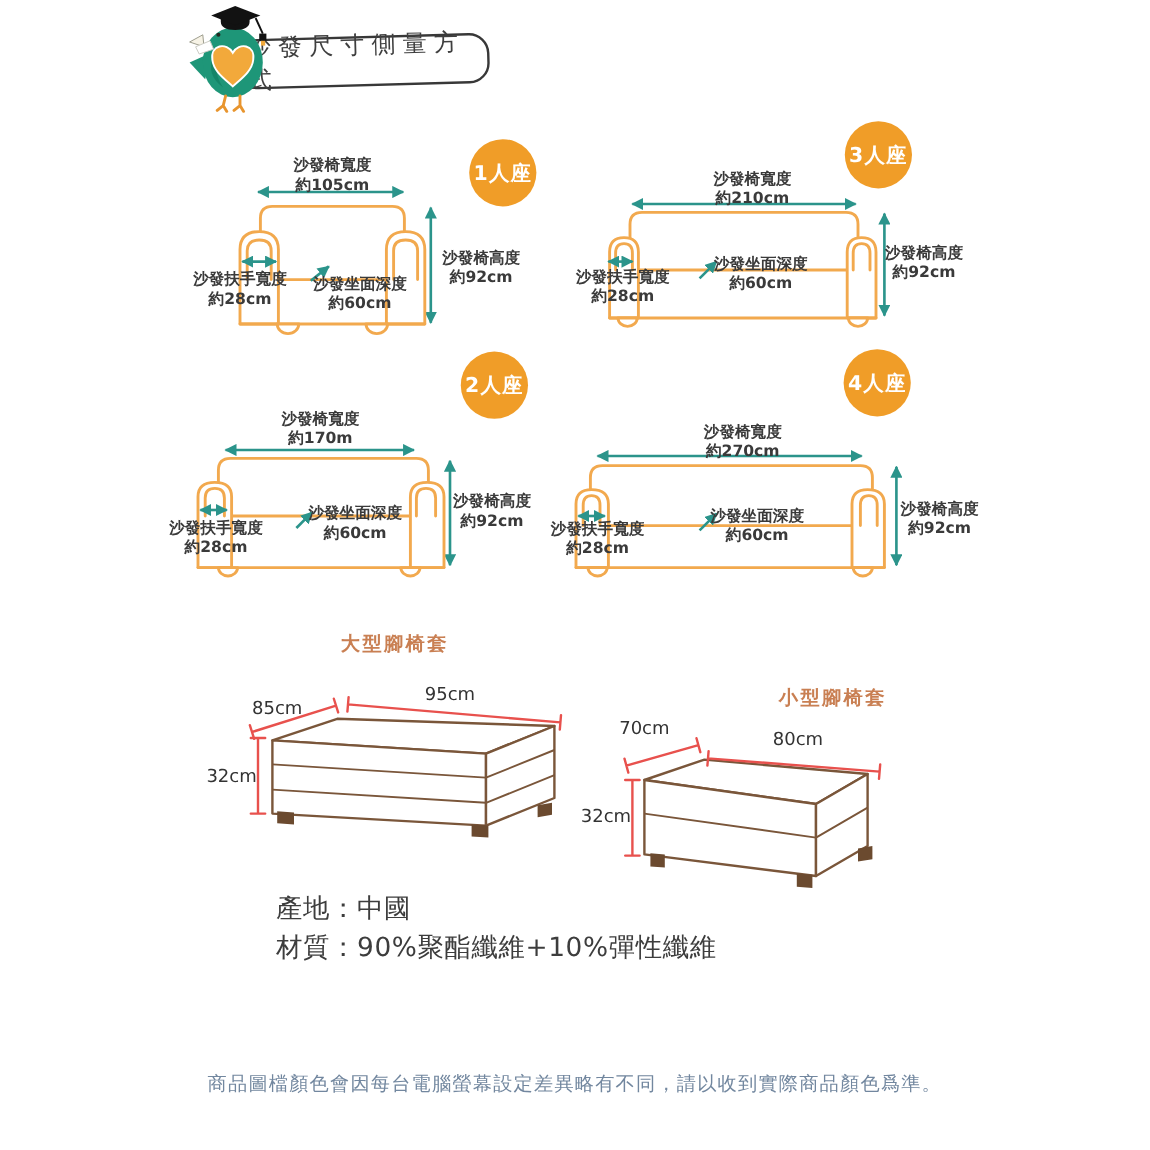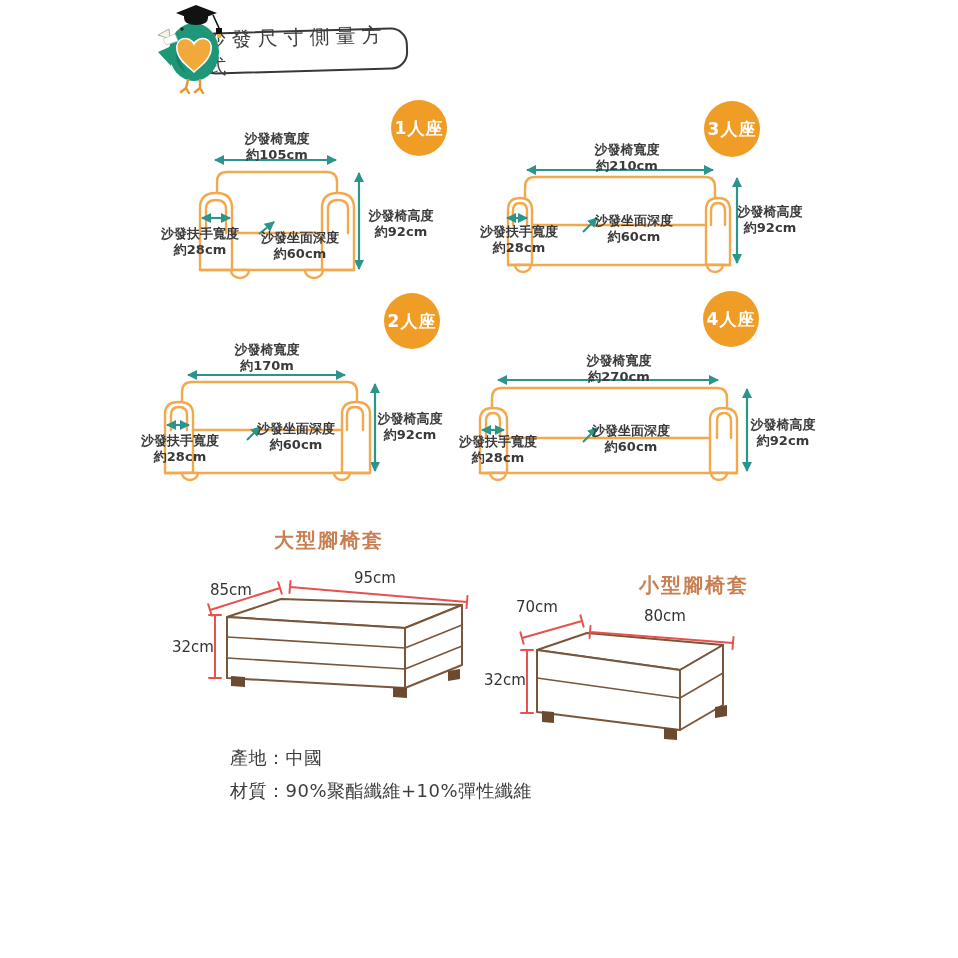--- a/index.html
+++ b/index.html
@@ -16,26 +16,26 @@
   .badge{position:absolute;width:56px;height:56px;border-radius:50%;
          background:#F09D28;color:#fff;font-size:17px;font-weight:600;
          display:flex;align-items:center;justify-content:center;letter-spacing:1px;z-index:3;}
   
   .panel{position:absolute;}
   .panel svg{position:absolute;left:0;top:0;}
   
   .lbl{position:absolute;font-size:13px;line-height:16px;font-weight:600;
        color:#3a3a3a;text-align:center;white-space:nowrap;z-index:4;}
   
-  .otitle{position:absolute;width:130px;text-align:center;font-size:20px;font-weight:700;
+  .otitle{position:absolute;width:130px;text-align:center;font-size:16px;font-weight:700;
           color:#C97F52;letter-spacing:2px;z-index:4;}
   .dim{position:absolute;width:60px;text-align:center;font-size:15px;line-height:15px;
        font-weight:500;color:#333;z-index:4;}
   
-  .pinfo{position:absolute;left:230px;top:742px;font-size:18px;line-height:32.5px;
+  .pinfo{position:absolute;left:230px;top:742px;font-size:22px;line-height:32.5px;
          color:#3d3d3d;letter-spacing:0.5px;}
   
   .foot{position:absolute;left:0;top:893px;width:958px;text-align:center;
         font-family:"DejaVu Serif","Liberation Serif",serif;
         font-size:16px;line-height:19px;color:#72879F;letter-spacing:1px;}
   .sofa-line{stroke:#F2A94E;stroke-width:2.4;fill:#fff;stroke-linecap:round;stroke-linejoin:round;}
   .sofa-open{stroke:#F2A94E;stroke-width:2.4;fill:none;stroke-linecap:round;}
   .teal{stroke:#2B948B;stroke-width:2.2;fill:none;}
   .oline{stroke:#7A563A;stroke-width:2;fill:#fff;stroke-linejoin:round;}
   .oseam{stroke:#7A563A;stroke-width:1.6;fill:none;}
@@ -68,21 +68,21 @@
   <polygon points="22,11 42,3 63,11 42,19" fill="#121212"></polygon>
   <polyline points="59,13 65,26" stroke="#121212" stroke-width="1.6" fill="none"></polyline>
   <rect x="62" y="26" width="6" height="6" fill="#121212"></rect>
   <rect x="63.5" y="32" width="3.5" height="4" fill="#F2A93B"></rect>
   <g stroke="#E8952E" stroke-width="2.4" fill="none" stroke-linecap="round">
     <path d="M34,78 L32,86 M32,86 L27,90 M32,86 L35,91"></path>
     <path d="M46,78 L46,86 M46,86 L41,90 M46,86 L49,91"></path>
   </g>
 </svg>
 
-<div class="badge" style="left:391px;top:100px">1人座</div>
+<div class="badge" style="left:391px;top:116px">1人座</div>
 <div class="badge" style="left:704px;top:101px">3人座</div>
 <div class="badge" style="left:384px;top:293px">2人座</div>
 <div class="badge" style="left:703px;top:291px">4人座</div>
 
 <div class="panel" style="left:160px;top:100px;width:300px;height:200px">
   <svg width="300" height="200" viewBox="0 0 300 200">
     <line class="teal" x1="55" y1="60" x2="176" y2="60" marker-start="url(#ah)" marker-end="url(#ah)"></line>
     <line class="teal" x1="199" y1="73" x2="199" y2="169" marker-start="url(#ah)" marker-end="url(#ah)"></line>
     <path class="sofa-line" d="M57,133 V82 Q57,72 67,72 H167 Q177,72 177,82 V133"></path>
     <path class="sofa-open" d="M72,133 H162"></path>
@@ -253,13 +253,14 @@
 <div class="dim" style="left:635px;top:609px">80cm</div>
 <div class="dim" style="left:507px;top:600px">70cm</div>
 <div class="dim" style="left:475px;top:673px">32cm</div>
 
 <div class="pinfo">
   <div>產地：中國</div>
   <div>材質：90%聚酯纖維+10%彈性纖維</div>
 </div>
 
 <div class="foot">
+  <div>商品圖檔顏色會因每台電腦螢幕設定差異略有不同，請以收到實際商品顏色爲準。</div>
 </div>
 
 </body></html>

